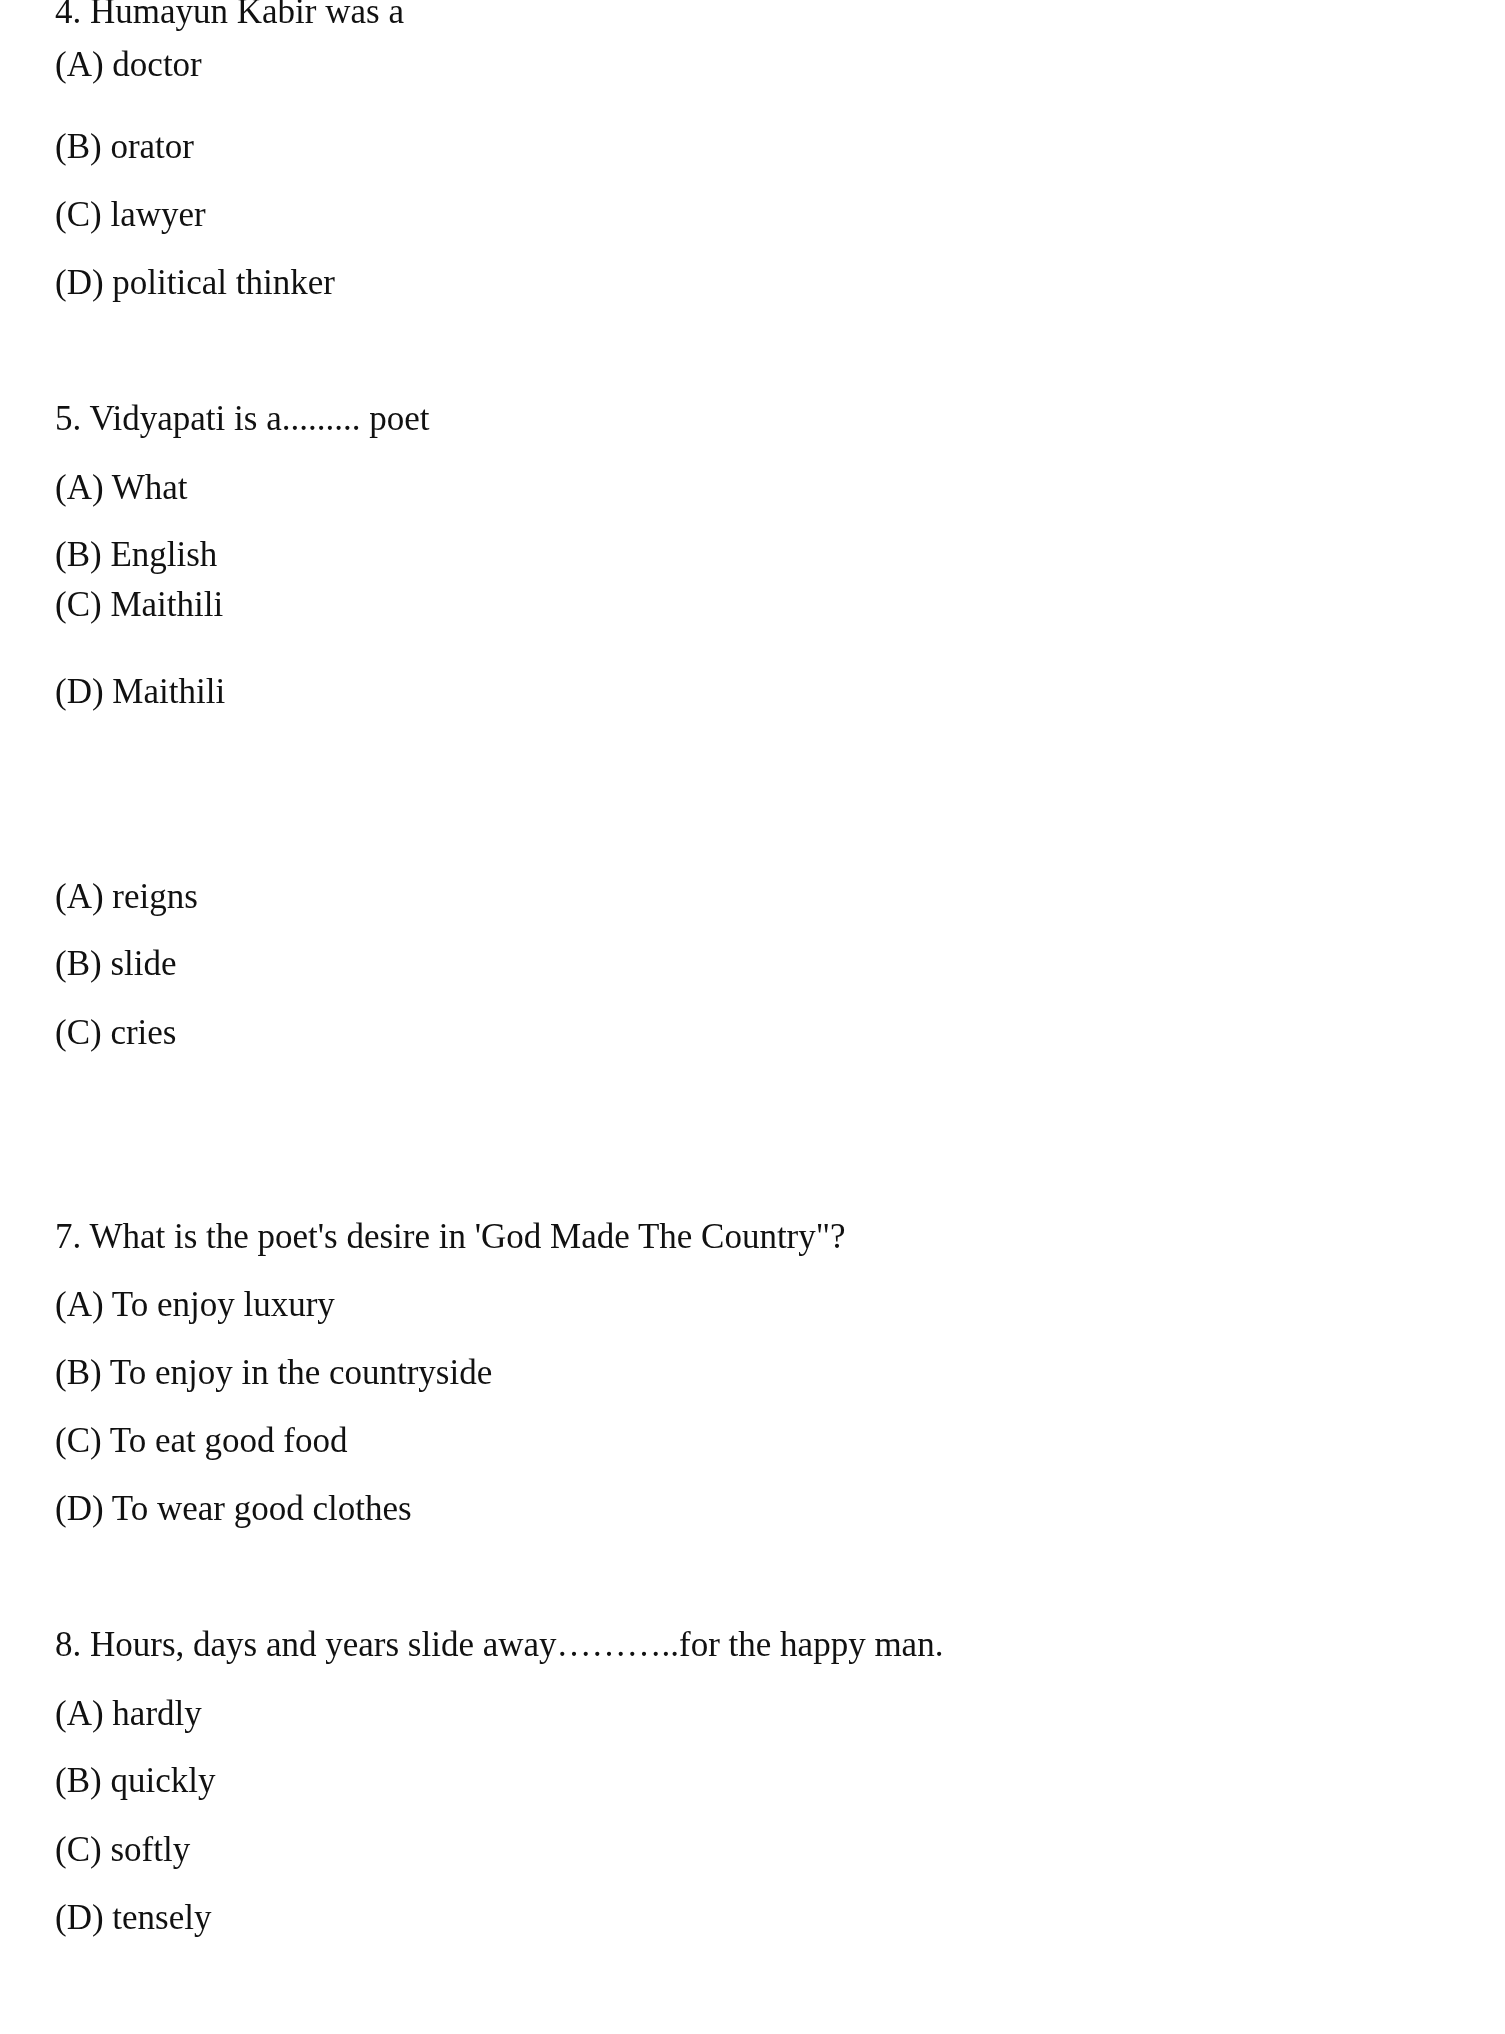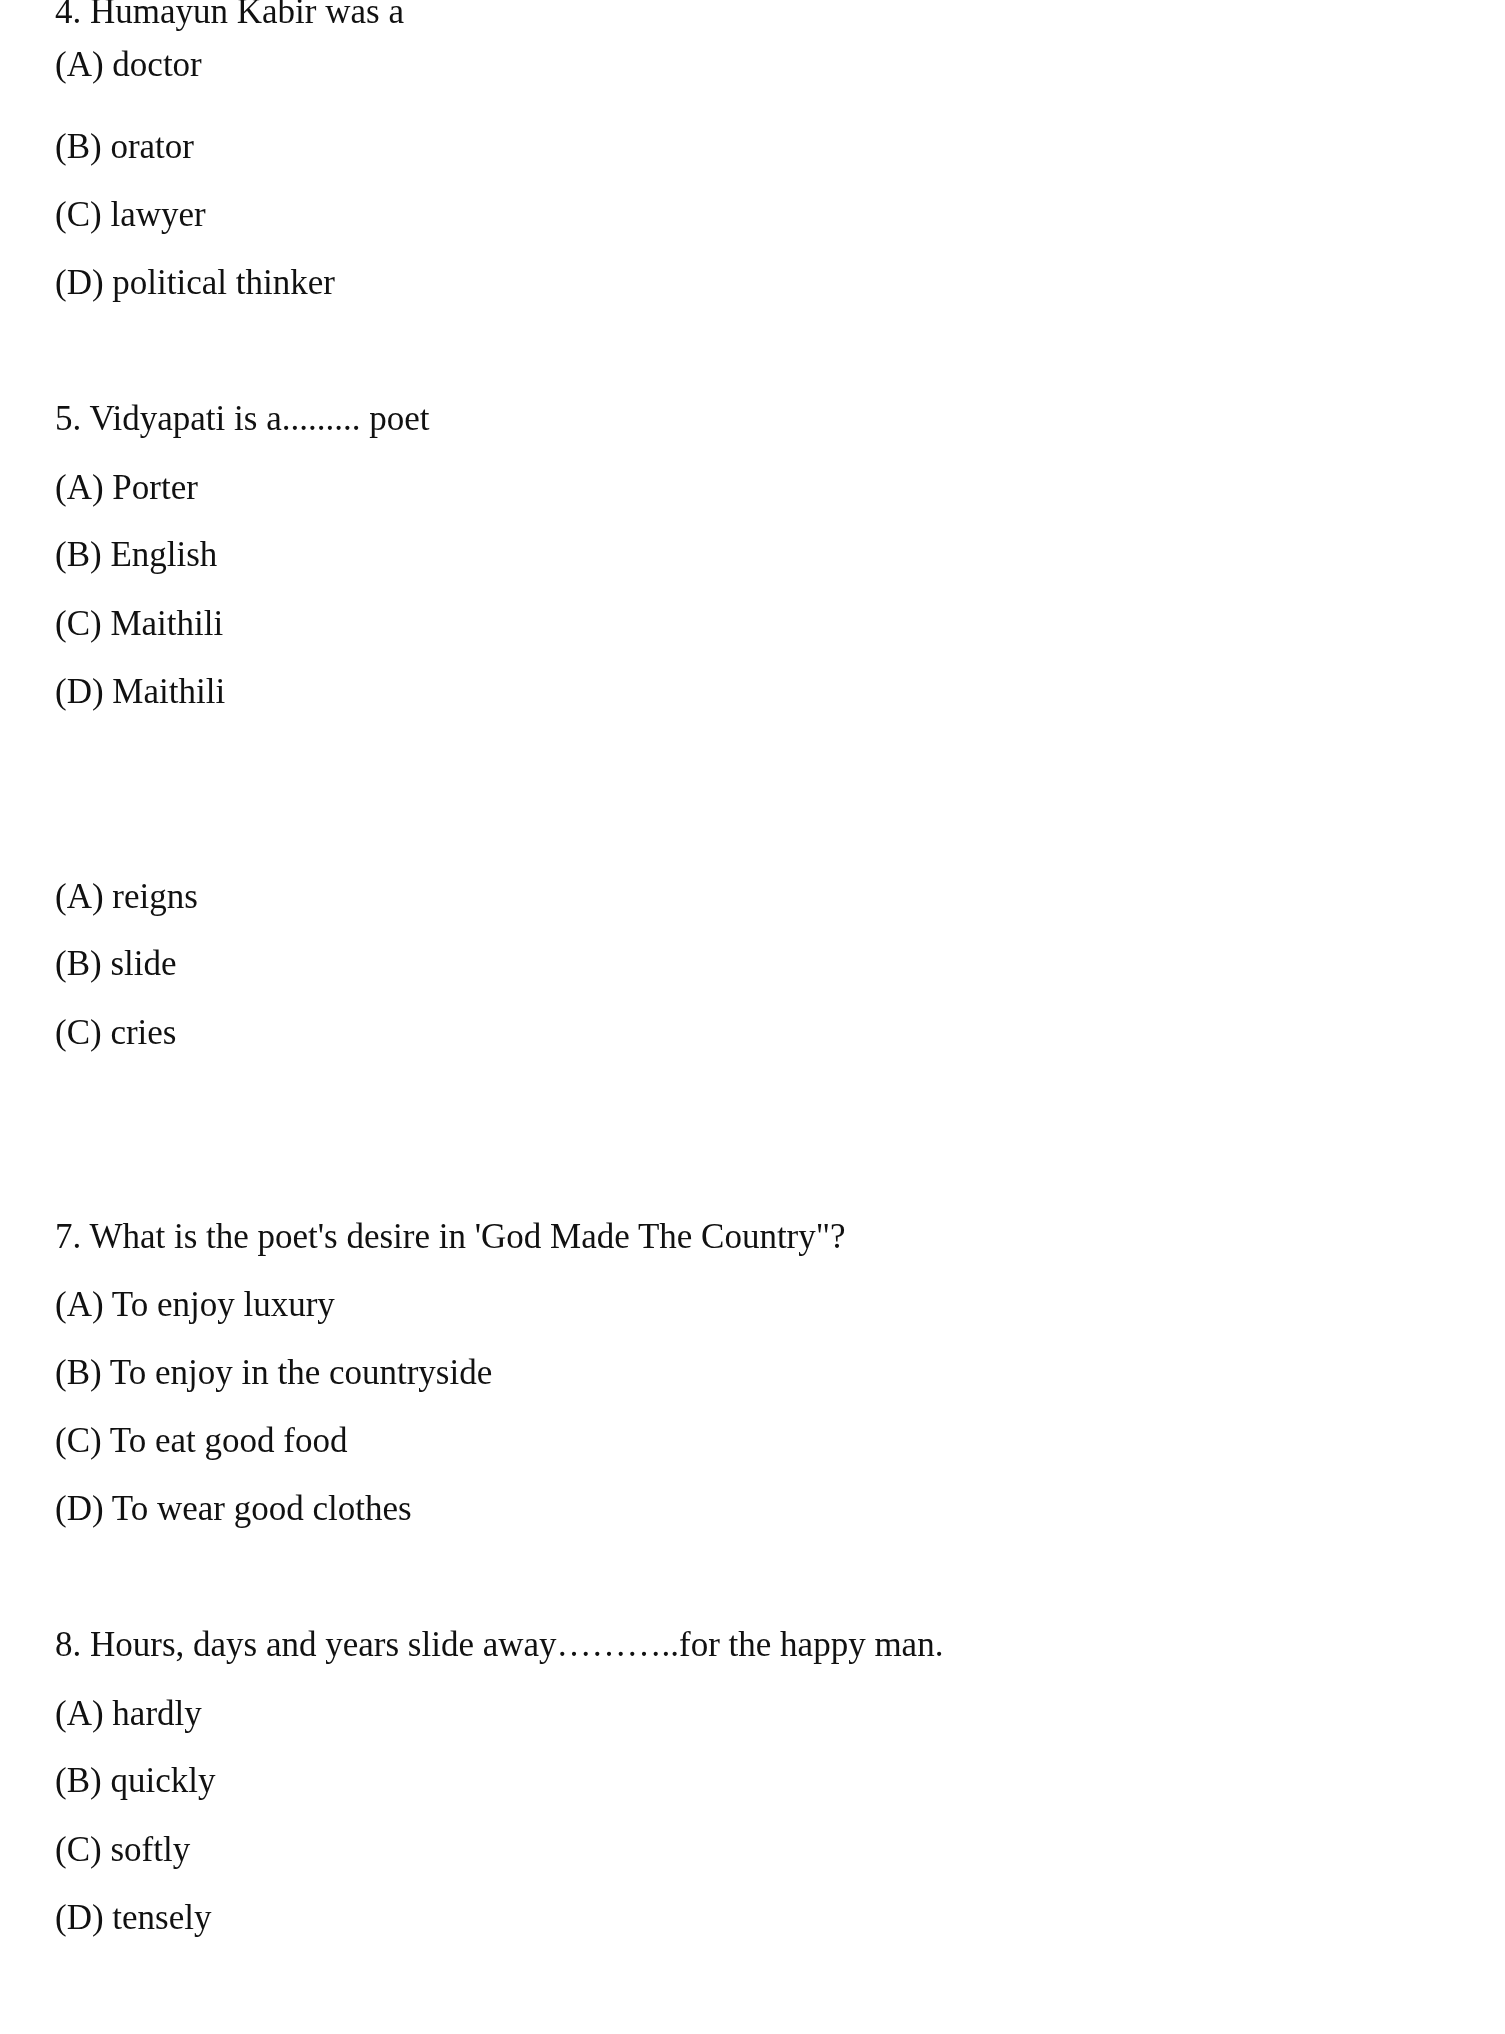--- a/index.html
+++ b/index.html
@@ -38,23 +38,23 @@
 
 <div id="doc">
 
   <div class="line" style="top:12px"><span>4.</span> <span>Humayun Kabir was a</span></div>
   <div class="line" style="top:65px"><span>(A)</span> <span>doctor</span></div>
   <div class="line" style="top:147px"><span>(B)</span> <span>orator</span></div>
   <div class="line" style="top:215px"><span>(C)</span> <span>lawyer</span></div>
   <div class="line" style="top:283px"><span>(D)</span> <span>political thinker</span></div>
 
   <div class="line" style="top:419px"><span>5.</span> <span>Vidyapati is a......... poet</span></div>
-  <div class="line" style="top:488px"><span>(A)</span> <span>Porter</span></div>
+  <div class="line" style="top:488px"><span>(A)</span> <span>What</span></div>
   <div class="line" style="top:555px"><span>(B)</span> <span>English</span></div>
-  <div class="line" style="top:624px"><span>(C)</span> <span>Maithili</span></div>
+  <div class="line" style="top:605px"><span>(C)</span> <span>Maithili</span></div>
   <div class="line" style="top:692px"><span>(D)</span> <span>Maithili</span></div>
 
   <div class="line" style="top:897px"><span>(A)</span> <span>reigns</span></div>
   <div class="line" style="top:964px"><span>(B)</span> <span>slide</span></div>
   <div class="line" style="top:1033px"><span>(C)</span> <span>cries</span></div>
 
   <div class="line" style="top:1237px"><span>7.</span> <span>What is the poet's desire in 'God Made The Country"?</span></div>
   <div class="line" style="top:1305px"><span>(A)</span> <span>To enjoy luxury</span></div>
   <div class="line" style="top:1373px"><span>(B)</span> <span>To enjoy in the countryside</span></div>
   <div class="line" style="top:1441px"><span>(C)</span> <span>To eat good food</span></div>

